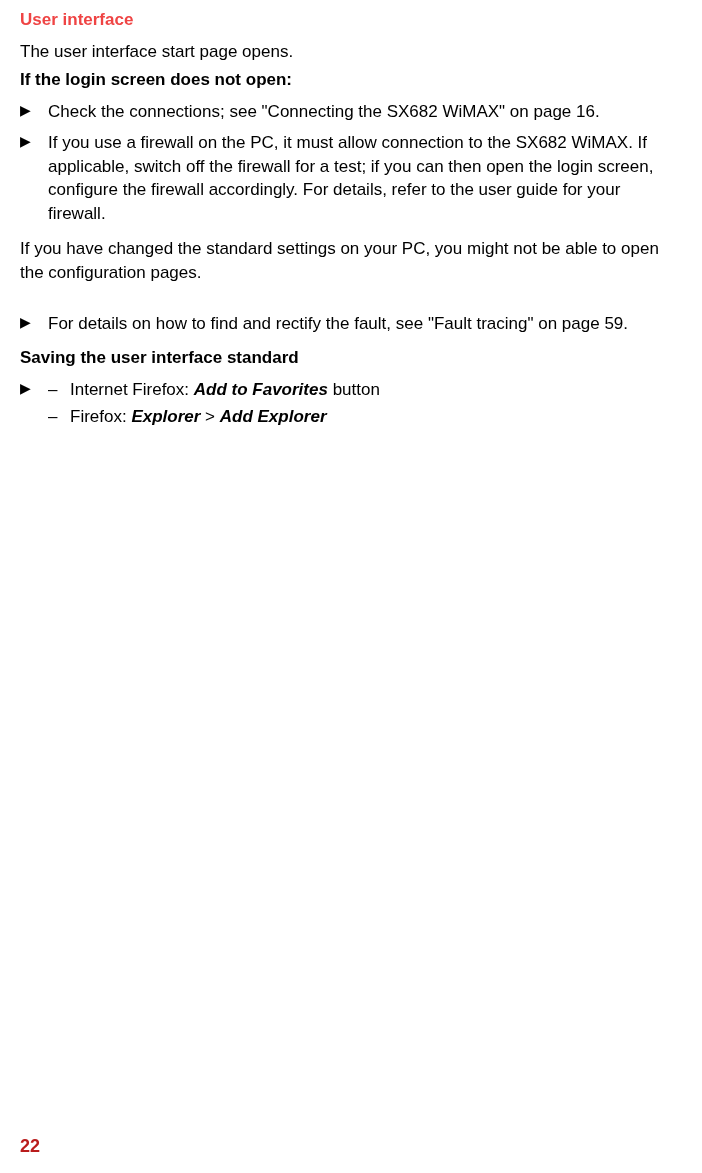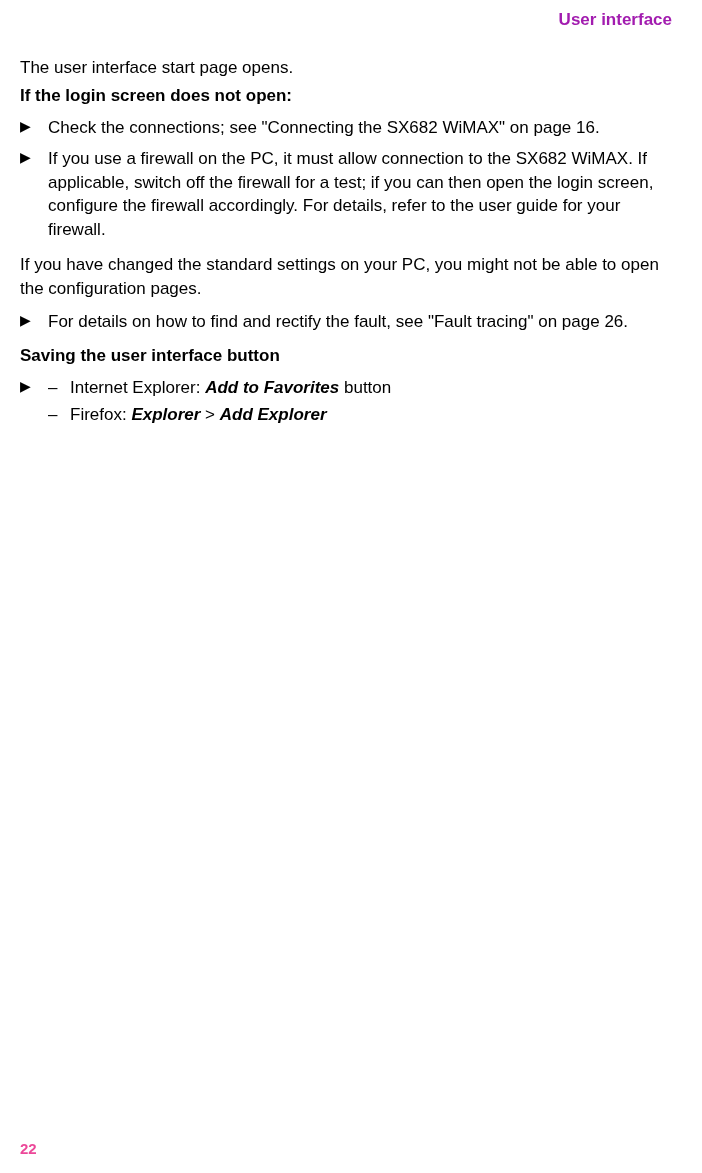--- a/index.html
+++ b/index.html
@@ -11,25 +11,24 @@
       font-family: Arial, Helvetica, sans-serif;
       font-size: 16px;
       color: #000;
       background: #fff;
       width: 702px;
       height: 1173px;
       position: relative;
       padding: 10px 30px 10px 20px;
     }
     .header {
-      color: #a21caf;
+      color: #ef4444;
       font-weight: bold;
       font-size: 17px;
-      margin-bottom: 28px;
-      text-align: right;
+      margin-bottom: 12px;
     }
     .intro {
       font-size: 17px;
       margin-bottom: 8px;
     }
     .section-heading {
       font-weight: bold;
       font-size: 17px;
       margin-bottom: 10px;
     }
@@ -46,21 +45,21 @@
     }
     .bullet-list li .arrow {
       position: absolute;
       left: 0;
       top: 1px;
       font-size: 14px;
     }
     .mid-para {
       font-size: 17px;
       line-height: 1.38;
-      margin-bottom: 10px;
+      margin-bottom: 28px;
     }
     .sub-list {
       list-style: none;
       margin-top: 10px;
     }
     .sub-list li {
       position: relative;
       padding-left: 22px;
       font-size: 17px;
       line-height: 1.38;
@@ -73,22 +72,22 @@
     }
     .italic-bold {
       font-weight: bold;
       font-style: italic;
     }
     .page-number {
       position: absolute;
       bottom: 16px;
       left: 20px;
       font-weight: bold;
-      font-size: 15px;
-      color: #ec4899;
+      font-size: 18px;
+      color: #b91c1c;
     }
   </style>
 </head>
 <body>
 
 <div class="header">User interface</div>
 
 <p class="intro">The user interface start page opens.</p>
 
 <p class="section-heading">If the login screen does not open:</p>
@@ -102,33 +101,33 @@
     <span class="arrow">▶</span>
     <span>If you use a firewall on the PC, it must allow connection to the SX682 WiMAX. If applicable, switch off the firewall for a test; if you can then open the login screen, configure the firewall accordingly. For details, refer to the user guide for your firewall.</span>
   </li>
 </ul>
 
 <p class="mid-para">If you have changed the standard settings on your PC, you might not be able to open the configuration pages.</p>
 
 <ul class="bullet-list">
   <li>
     <span class="arrow">▶</span>
-    <span>For details on how to find and rectify the fault, see "Fault tracing" on page 26.</span>
+    <span>For details on how to find and rectify the fault, see "Fault tracing" on page 59.</span>
   </li>
 </ul>
 
-<p class="section-heading">Saving the user interface button</p>
+<p class="section-heading">Saving the user interface standard</p>
 
 <ul class="bullet-list">
   <li>
     <span class="arrow">▶</span>
     <ul class="sub-list">
       <li>
         <span class="dash">–</span>
-        <span>Internet Explorer: </span><span class="italic-bold">Add to Favorites</span><span> button</span>
+        <span>Internet Firefox: </span><span class="italic-bold">Add to Favorites</span><span> button</span>
       </li>
       <li>
         <span class="dash">–</span>
         <span>Firefox: </span><span class="italic-bold">Explorer</span><span> &gt; </span><span class="italic-bold">Add Explorer</span>
       </li>
     </ul>
   </li>
 </ul>
 
 <div class="page-number">22</div>

